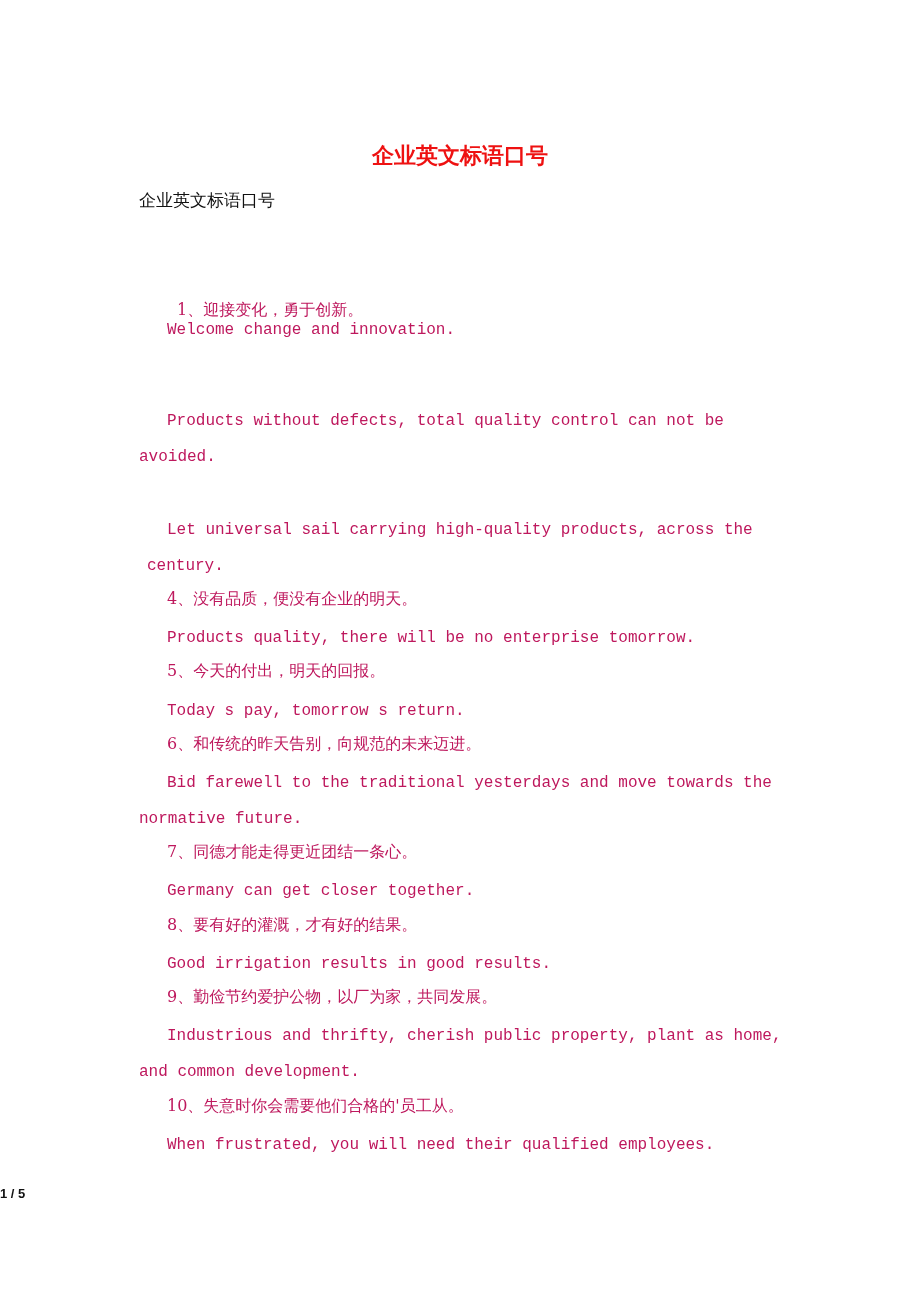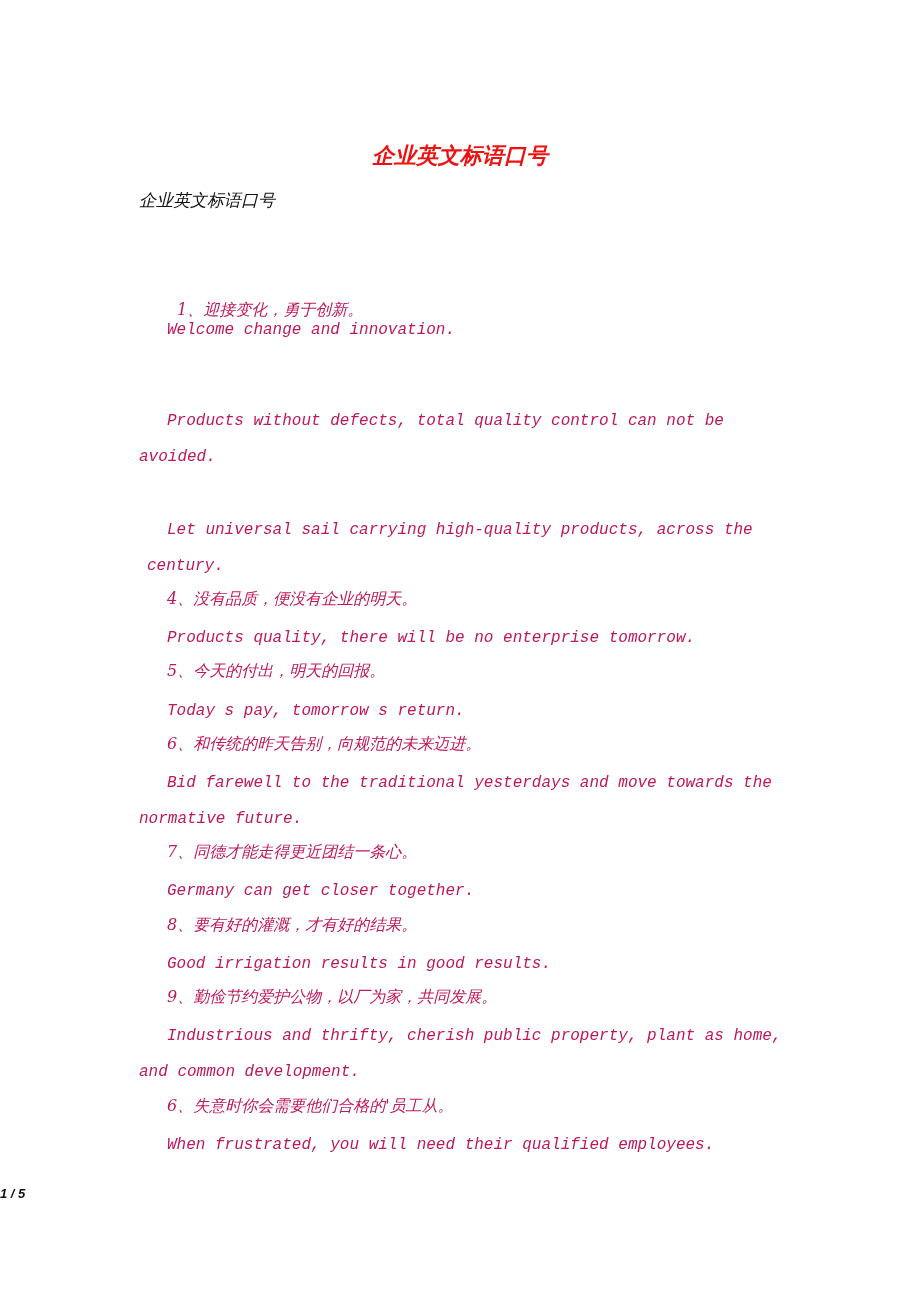--- a/index.html
+++ b/index.html
@@ -1,17 +1,17 @@
 <!DOCTYPE html>
 <html><head>
 <meta charset="utf-8">
 <style>
   html, body { margin: 0; padding: 0; background: #ffffff; }
   body { width: 920px; height: 1302px; position: relative; overflow: hidden; }
-  .page { position: absolute; left: 0; top: 0; width: 920px; height: 1302px; background: #fff; font-style: italic; }
+  .page { position: absolute; left: 0; top: 0; width: 920px; height: 1302px; background: #fff; }
   .title {
     position: absolute; left: 0; width: 920px; top: 140px; text-align: center;
     font-family: "DejaVu Serif", serif; font-weight: bold; font-size: 22px; color: #ee1111;
     line-height: 30px;
   }
   .subtitle {
     position: absolute; left: 139px; top: 187px;
     font-family: "DejaVu Serif", serif; font-size: 17px; color: #111; line-height: 26px;
   }
   .line {
@@ -53,17 +53,17 @@
   <div class="line zh" style="left:167px;top:840px">7、同德才能走得更近团结一条心。</div>
   <div class="line" style="left:167px;top:879px">Germany can get closer together.</div>
 
   <div class="line zh" style="left:167px;top:913px">8、要有好的灌溉，才有好的结果。</div>
   <div class="line" style="left:167px;top:952px">Good irrigation results in good results.</div>
 
   <div class="line zh" style="left:167px;top:985px">9、勤俭节约爱护公物，以厂为家，共同发展。</div>
   <div class="line" style="left:139px;top:1060px">and common development.</div>
   <div class="line" style="left:167px;top:1024px">Industrious and thrifty, cherish public property, plant as home,</div>
 
-  <div class="line zh" style="left:167px;top:1094px">6、失意时你会需要他们合格的'员工从。</div>
+  <div class="line zh" style="left:167px;top:1094px">10、失意时你会需要他们合格的'员工从。</div>
   <div class="line" style="left:167px;top:1133px">When frustrated, you will need their qualified employees.</div>
 
   <div class="footer">1 / 5</div>
 </div>
 
 </body></html>

